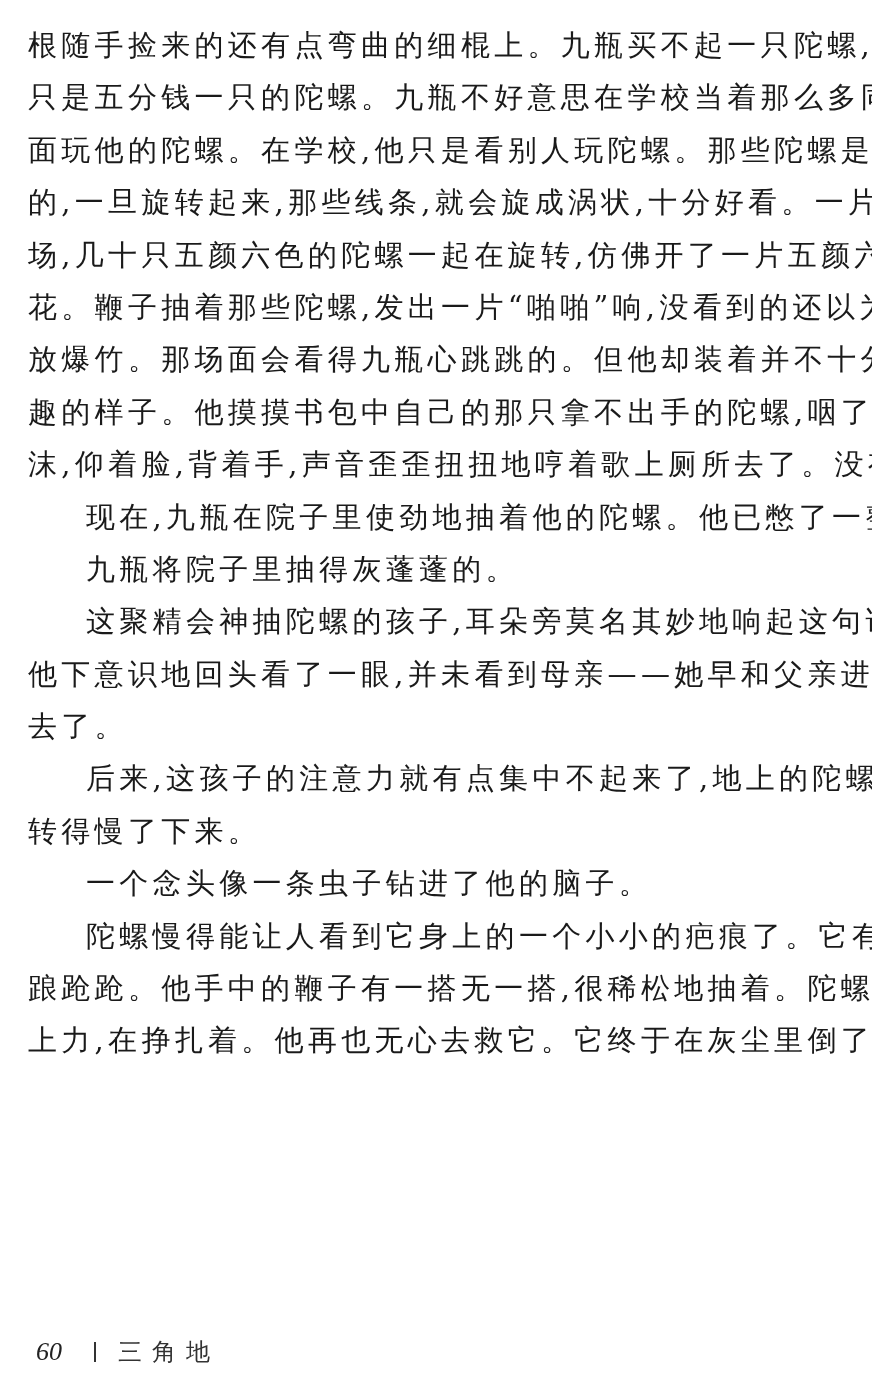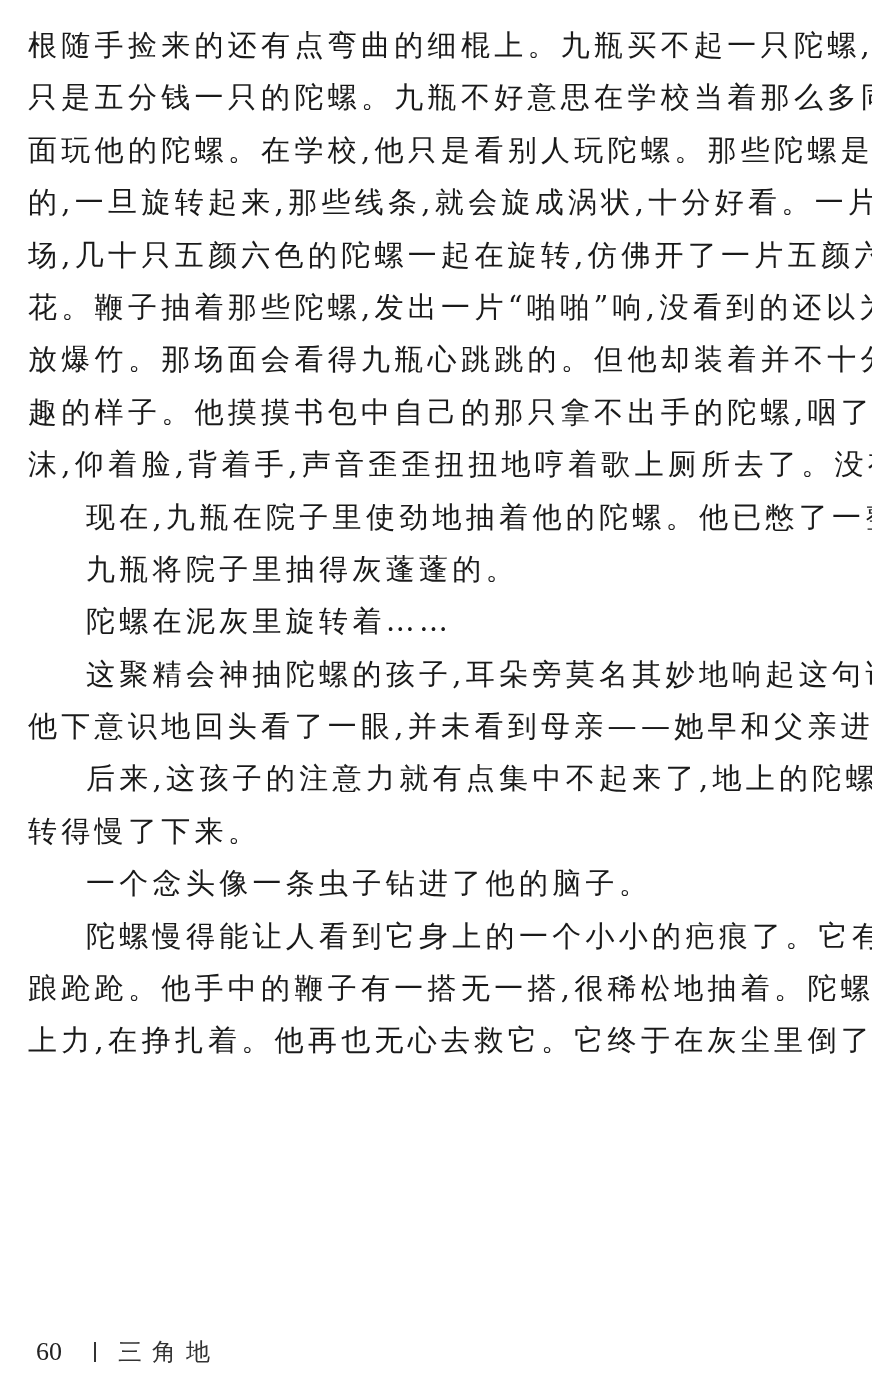--- a/index.html
+++ b/index.html
@@ -15,21 +15,21 @@
     height: 52.4px; line-height: 52.4px;
     font-size: 29px; white-space: nowrap;
     letter-spacing: 4.3px;
   }
   .indent { padding-left: 58px; }
   .footer {
     position: absolute; left: 36px; top: 1332px; height: 40px;
     display: flex; align-items: center;
   }
   .page-num {
-    font-family: "Liberation Serif", serif; 
+    font-family: "Liberation Serif", serif; font-style: italic;
     font-size: 26px; color: #222;
   }
   .sep {
     display: inline-block; width: 2px; height: 20px; background: #333;
     margin-left: 32px; margin-right: 22px;
   }
   .book-title {
     font-family: "DejaVu Sans", sans-serif;
     font-size: 24px; letter-spacing: 10px; color: #333;
   }
@@ -42,23 +42,23 @@
   <div class="line">只是五分钱一只的陀螺。九瓶不好意思在学校当着那么多同学的</div>
   <div class="line">面玩他的陀螺。在学校,他只是看别人玩陀螺。那些陀螺是彩色</div>
   <div class="line">的,一旦旋转起来,那些线条,就会旋成涡状,十分好看。一片大操</div>
   <div class="line">场,几十只五颜六色的陀螺一起在旋转,仿佛开了一片五颜六色的</div>
   <div class="line">花。鞭子抽着那些陀螺,发出一片“啪啪”响,没看到的还以为是</div>
   <div class="line">放爆竹。那场面会看得九瓶心跳跳的。但他却装着并不十分感兴</div>
   <div class="line">趣的样子。他摸摸书包中自己的那只拿不出手的陀螺,咽了咽唾</div>
   <div class="line">沫,仰着脸,背着手,声音歪歪扭扭地哼着歌上厕所去了。没有尿,</div>
   <div class="line indent">现在,九瓶在院子里使劲地抽着他的陀螺。他已憋了一整</div>
   <div class="line indent">九瓶将院子里抽得灰蓬蓬的。</div>
-  <div class="line indent">陀螺在泥灰里旋转着……</div>
   <div class="line indent">这聚精会神抽陀螺的孩子,耳朵旁莫名其妙地响起这句话来。</div>
   <div class="line">他下意识地回头看了一眼,并未看到母亲——她早和父亲进屋里</div>
+  <div class="line">去了。</div>
   <div class="line indent">后来,这孩子的注意力就有点集中不起来了,地上的陀螺也就</div>
   <div class="line">转得慢了下来。</div>
   <div class="line indent">一个念头像一条虫子钻进了他的脑子。</div>
   <div class="line indent">陀螺慢得能让人看到它身上的一个小小的疤痕了。它有点踉</div>
   <div class="line">踉跄跄。他手中的鞭子有一搭无一搭,很稀松地抽着。陀螺接不</div>
   <div class="line">上力,在挣扎着。他再也无心去救它。它终于在灰尘里倒了下去。</div>
 </div>
 
 <div class="footer">
   <span class="page-num">60</span>

